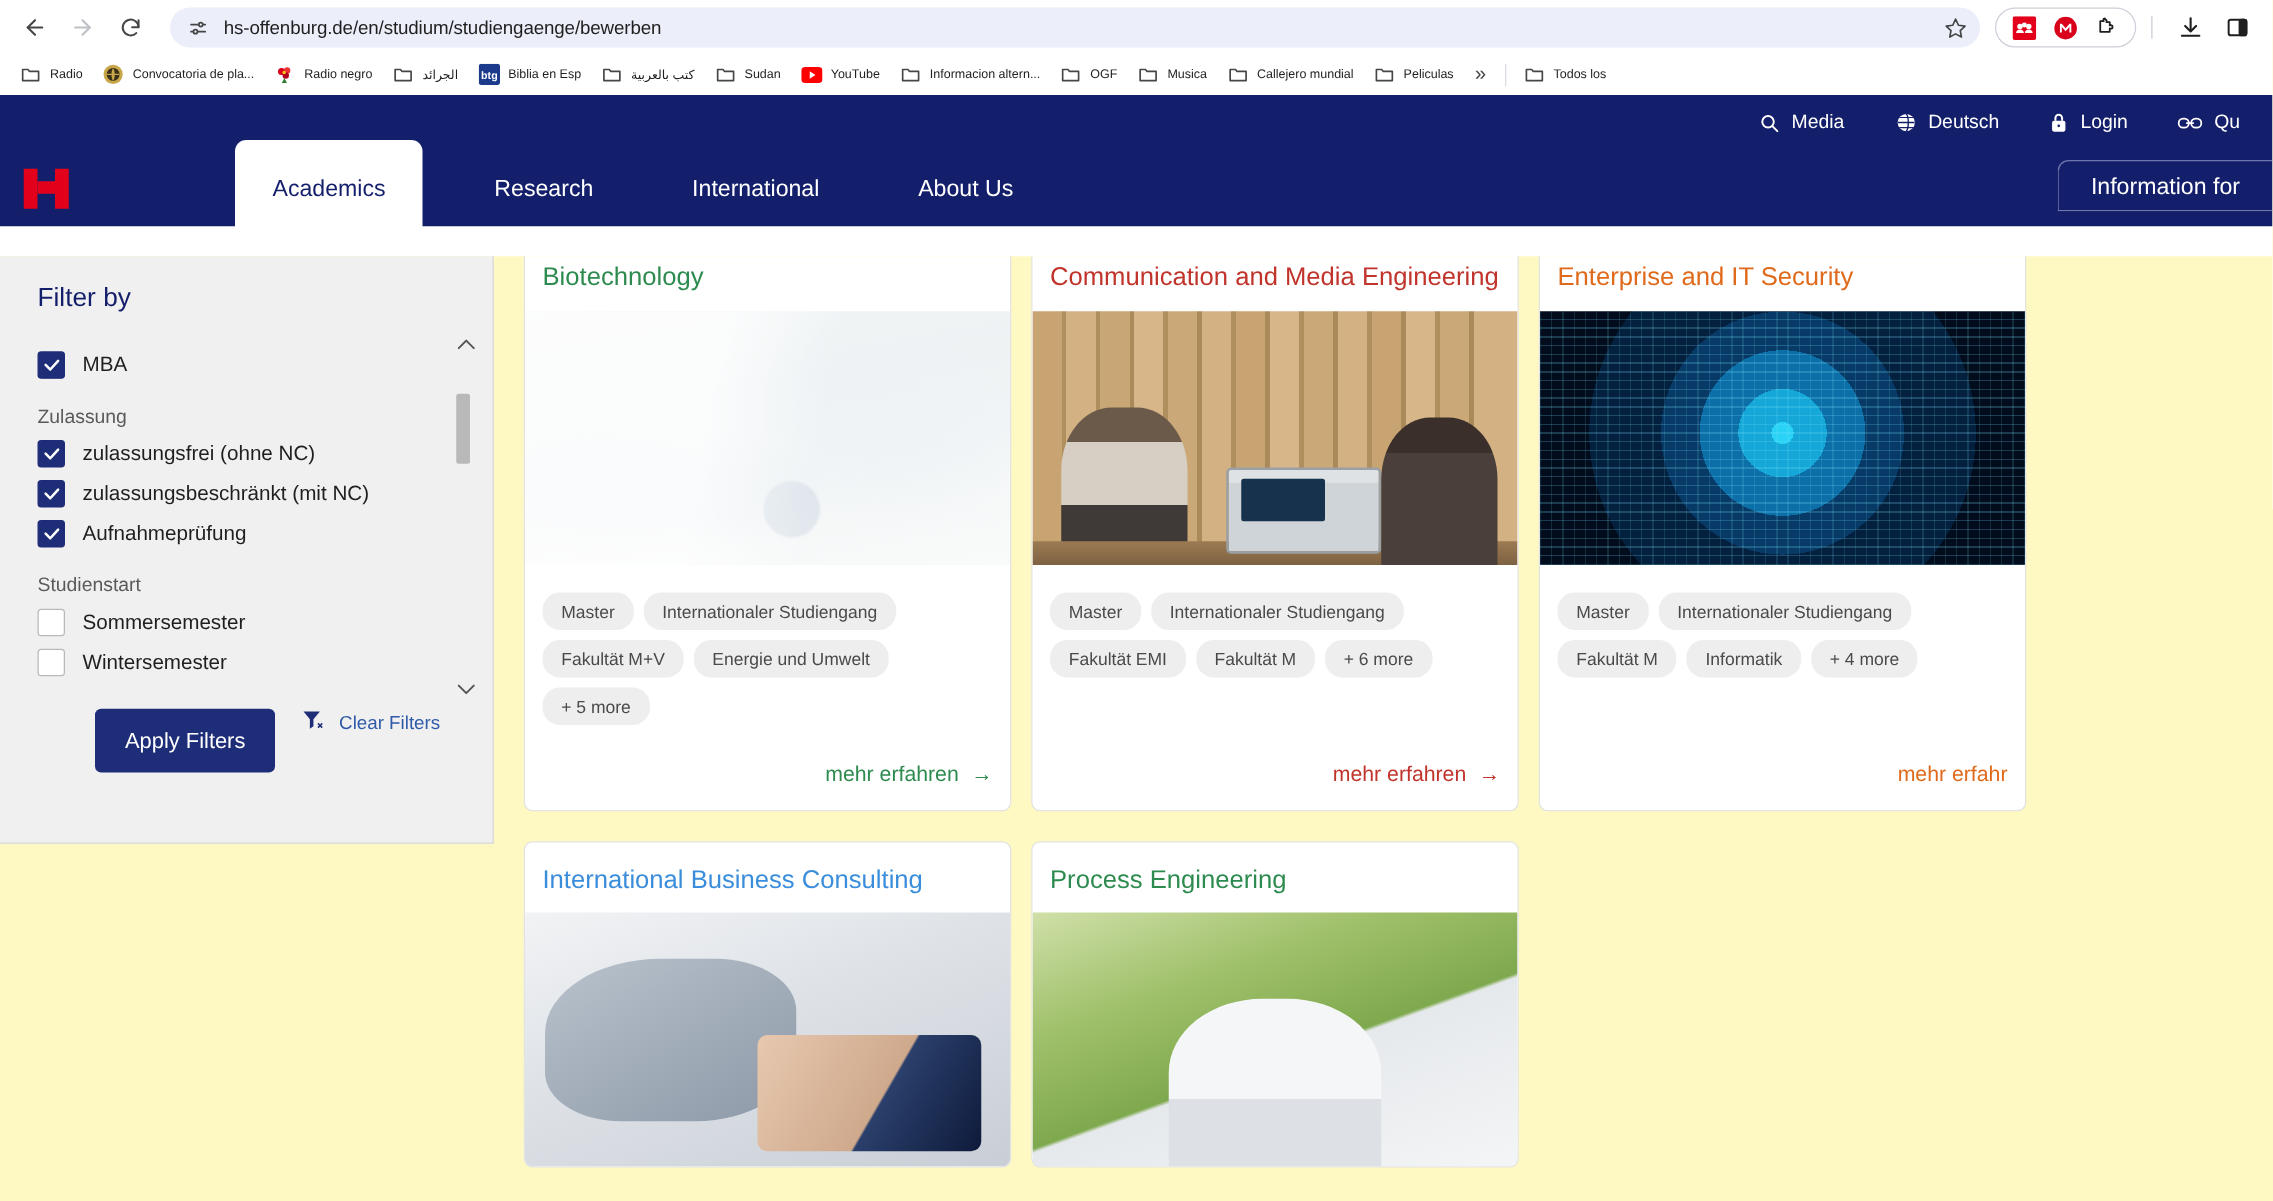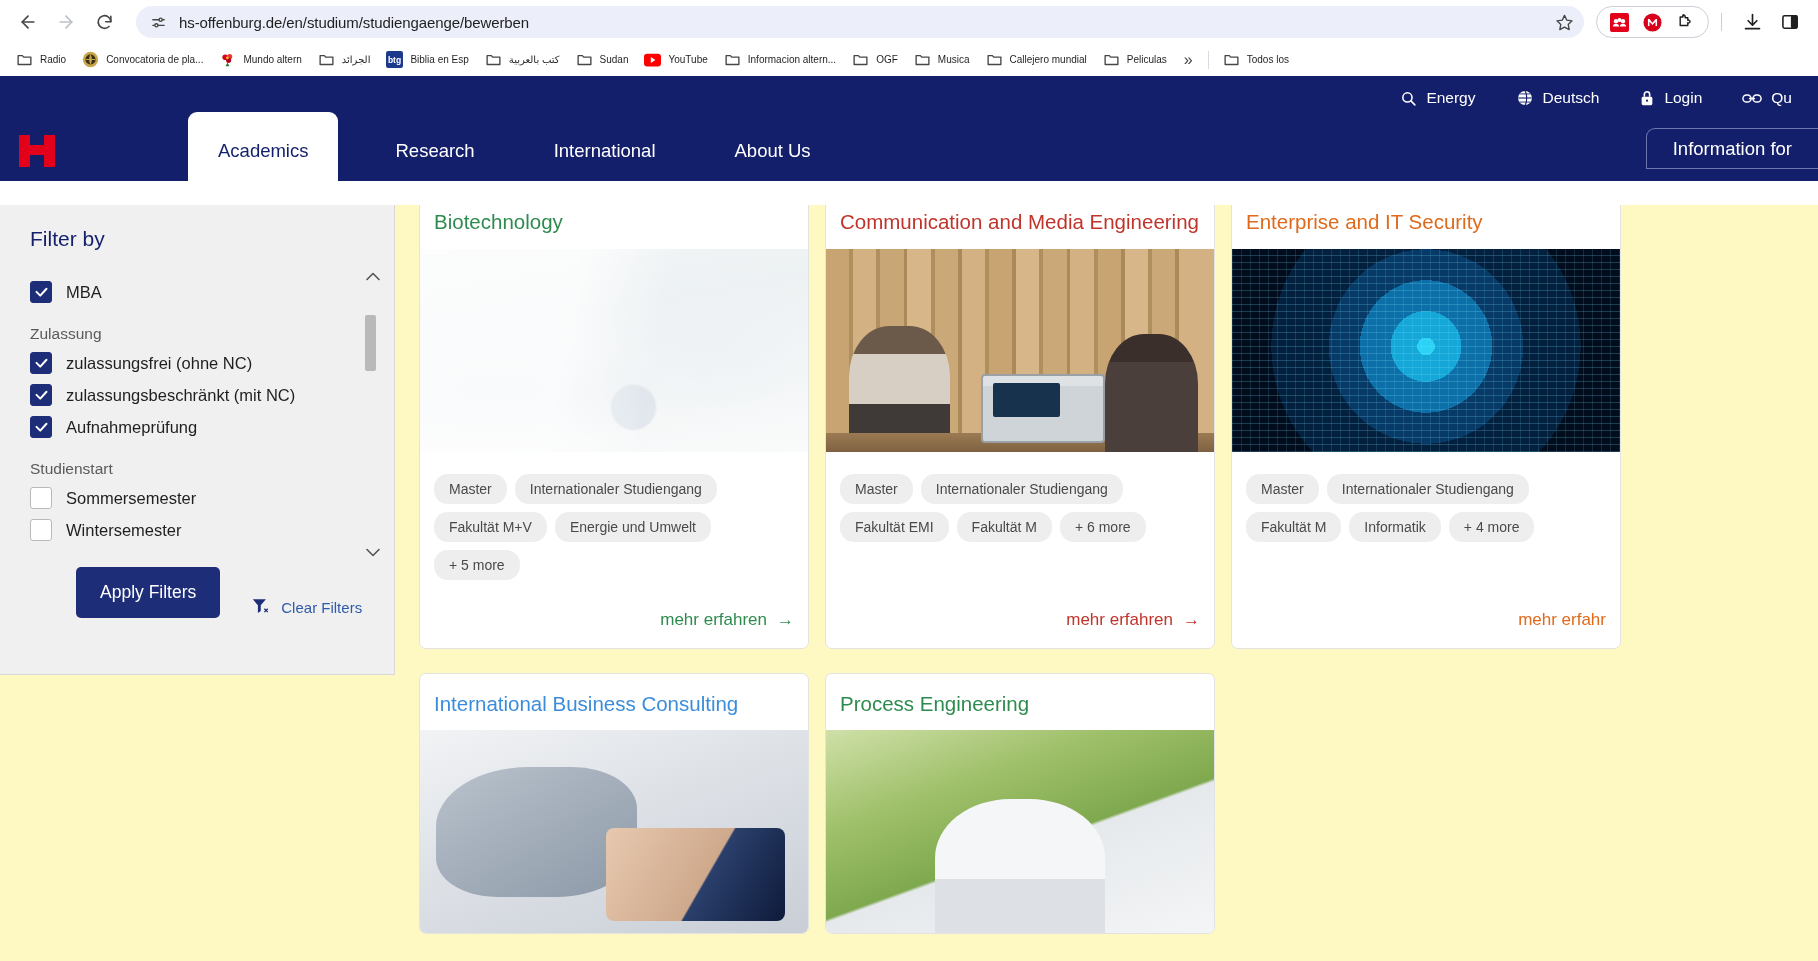--- a/index.html
+++ b/index.html
@@ -244,22 +244,22 @@
     top: 110px;
     width: 11px;
     height: 56px;
     background: #b9b9b9;
     border-radius: 2px;
     cursor: pointer;
   }
 
   #filter-actions {
     display: flex;
-    align-items: flex-end;
-    gap: 32px;
+    align-items: flex-start;
+    gap: 22px;
     margin-top: 26px;
     padding-left: 46px;
   }
   #apply-filters {
     background: #1e2d78;
     color: #ffffff;
     border: none;
     border-radius: 5px;
     font-size: 17.5px;
     padding: 15px 24px;
@@ -531,21 +531,21 @@
     <div class="bm">
         <span class="bm-ico">
           <svg width="17" height="17" viewBox="0 0 20 20">
             <path d="M10 13.5 7.6 18h4.8z" fill="#2f7d32"></path>
             <circle cx="7.3" cy="7.3" r="3.3" fill="#d9001b"></circle>
             <circle cx="12.6" cy="6.4" r="3" fill="#e33"></circle>
             <circle cx="11.3" cy="11" r="3" fill="#b3001b"></circle>
             <circle cx="9.8" cy="8.2" r="1.6" fill="#f5c518"></circle>
           </svg>
         </span>
-        <span class="bm-label">Mundo altern</span>
+        <span class="bm-label">Radio negro</span>
       </div>
     <div class="bm">
         <span class="bm-ico">
           <svg width="17" height="17" viewBox="0 0 24 24" fill="none" stroke="#444746" stroke-width="1.9" stroke-linejoin="round">
             <path d="M3 6.5h6l1.8 2.2H21v10.3H3z"></path>
           </svg>
         </span>
         <span class="bm-label">الجرائد</span>
       </div>
     <div class="bm">
@@ -637,21 +637,21 @@
 
 <div id="site-header">
   <div id="utility-bar">
     <div class="util-item">
       <span class="util-ico">
           <svg width="17" height="17" viewBox="0 0 24 24" fill="none" stroke="#fff" stroke-width="2.2" stroke-linecap="round">
             <circle cx="10.5" cy="10.5" r="6.5"></circle>
             <line x1="15.4" y1="15.4" x2="21" y2="21"></line>
           </svg>
         </span>
-      <span>Energy</span>
+      <span>Media</span>
     </div>
     <div class="util-item">
       <span class="util-ico">
           <svg width="18" height="18" viewBox="0 0 24 24">
             <circle cx="12" cy="12" r="9.2" fill="#fff"></circle>
             <path d="M12 2.8c-2.6 2.6-2.6 15.8 0 18.4-2.6-2.6-2.6-15.8 0-18.4z" fill="#141f6b"></path>
             <path d="M12 2.8c2.9 3 2.9 15.4 0 18.4" fill="none" stroke="#141f6b" stroke-width="1.5"></path>
             <path d="M3.2 12h17.6" stroke="#141f6b" stroke-width="1.5"></path>
             <path d="M4.5 6.6h15M4.5 17.4h15" stroke="#141f6b" stroke-width="1.2"></path>
           </svg>

